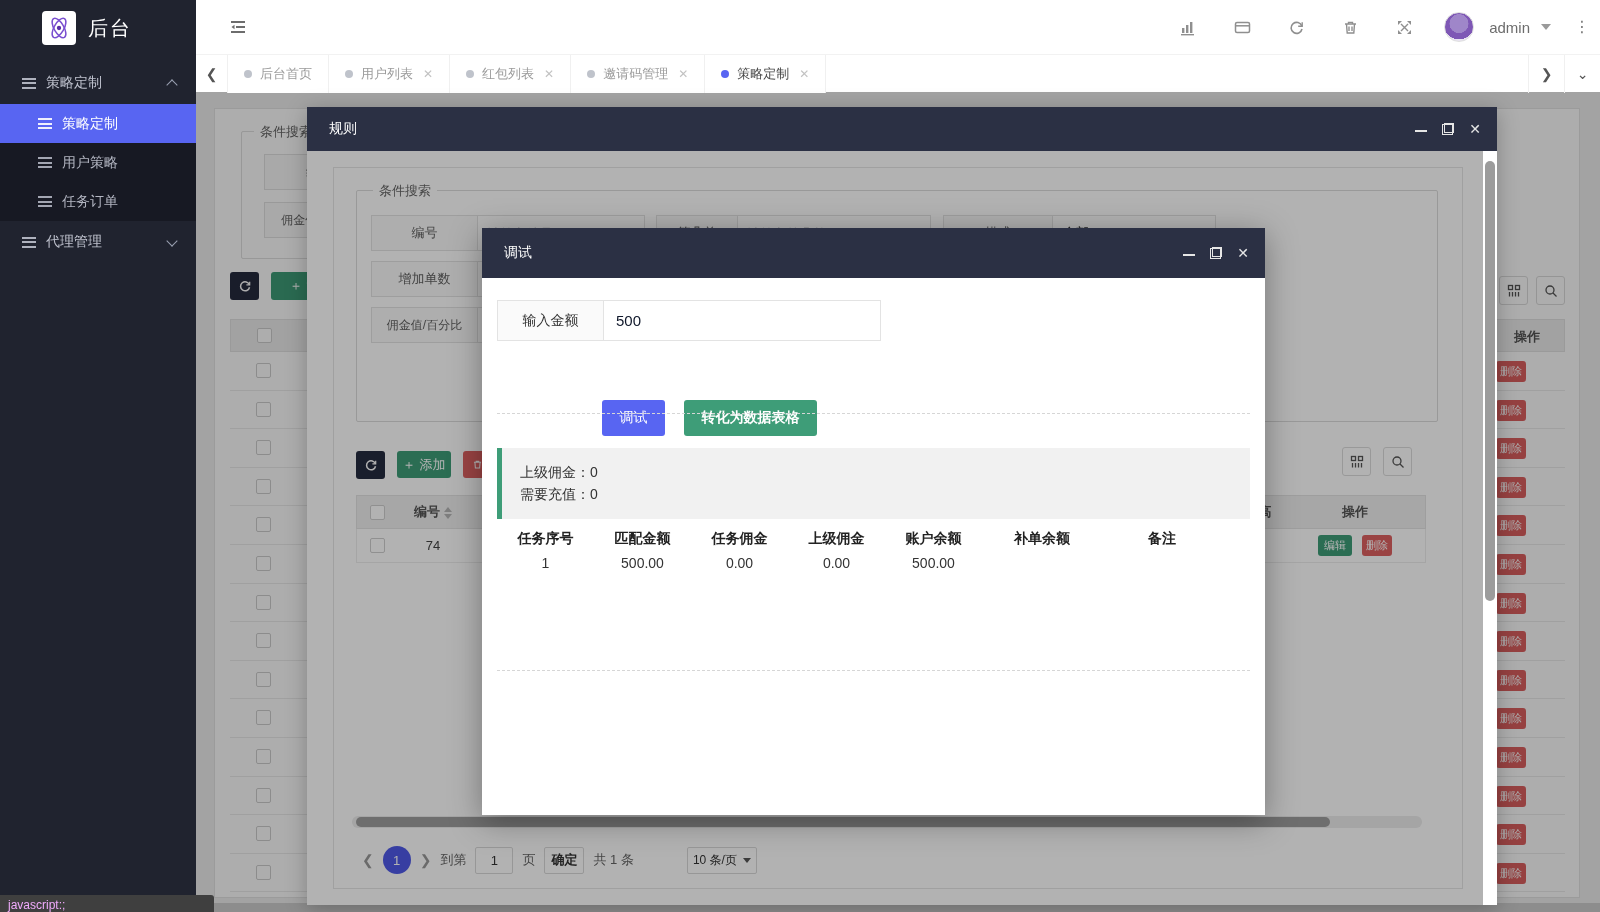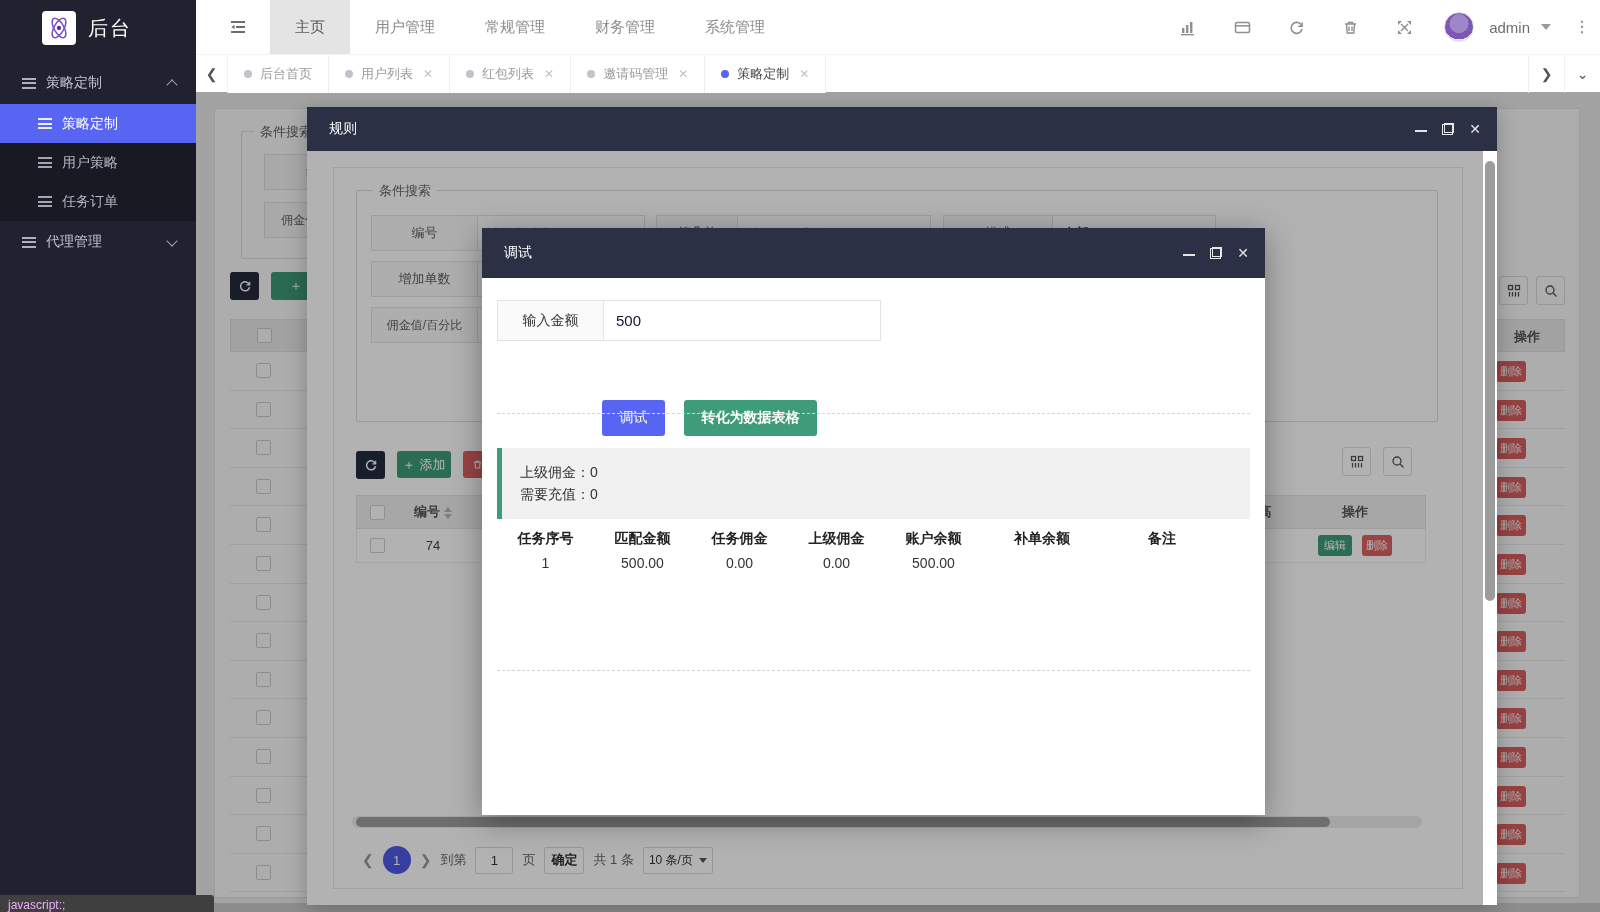--- a/index.html
+++ b/index.html
@@ -117,21 +117,21 @@
   .sort .d { border-top:5px solid #b5b5b5; }
   .rm-btn { width:30px; height:21px; font-size:11px; border-radius:3px; display:flex; align-items:center; justify-content:center; color:#fff; cursor:pointer; }
   .rm-hscroll { position:absolute; left:18px; right:40px; top:648px; height:12px; background:#ececec; border-radius:6px; }
   .rm-hscroll .hthumb { position:absolute; left:4px; top:1px; height:10px; width:91%; background:#9e9e9e; border-radius:5px; }
   .rm-pager { position:absolute; left:28px; top:678px; display:flex; align-items:center; gap:9px; font-size:13px; color:#666; }
   .pg-arrow { color:#999; font-size:14px; cursor:pointer; }
   .pg-num { width:28px; height:28px; border-radius:50%; background:#4f5ae8; color:#fff; display:flex; align-items:center; justify-content:center; font-size:13px; cursor:pointer; }
   .pg-box { border:1px solid #d9d9d9; border-radius:2px; height:27px; display:flex; align-items:center; justify-content:center; background:#fff; }
   .pg-input { width:38px; font-size:13px; color:#333; }
   .pg-confirm { width:40px; font-size:13px; color:#333; cursor:pointer; font-weight:bold; }
-  .pg-select { width:70px; gap:6px; font-size:12px; color:#333; cursor:pointer; }
+  .pg-select { width:70px; gap:6px; font-size:12px; color:#333; cursor:pointer;margin-left:44px; }
   .pg-select .caret2 { width:0; height:0; border-left:4px solid transparent; border-right:4px solid transparent; border-top:5px solid #555; }
 
   
   .debug-modal { position:absolute; left:482px; top:228px; width:783px; height:587px; z-index:30; box-shadow:0 6px 30px rgba(0,0,0,.35); }
   .debug-modal .m-titlebar { height:50px; }
   .debug-body { position:absolute; left:0; top:50px; right:0; bottom:0; background:#fff; }
   .amt-group { position:absolute; left:15px; top:22px; width:384px; height:41px; display:flex; }
   .amt-label { width:107px; background:#fafafa; border:1px solid #e3e3e3; display:flex; align-items:center; justify-content:center; font-size:14px; color:#333; }
   .amt-value { flex:1; border:1px solid #e3e3e3; border-left:none; display:flex; align-items:center; }
   .amt-value input { border:none; outline:none; width:100%; padding-left:12px; font-size:15px; color:#0f172a; font-family:inherit; }
@@ -195,27 +195,20 @@
       </nav>
   </aside>
 
   <header class="topbar">
     <span class="collapse-btn">
       <svg width="20" height="20" viewBox="0 0 20 20" fill="none" stroke="currentColor" stroke-width="2">
         <path d="M3 5h14M8 10h9M3 15h14"></path>
           <path d="M3.5 10l3-2.3v4.6z" fill="currentColor" stroke="none"></path>
       </svg>
     </span>
-    <div class="topnav">
-        <div class="nav-item active">主页</div>
-        <div class="nav-item">用户管理</div>
-        <div class="nav-item">常规管理</div>
-        <div class="nav-item">财务管理</div>
-        <div class="nav-item">系统管理</div>
-      </div>
     <div class="top-right">
       <span class="tool-ic">
         <svg viewBox="0 0 17 17" fill="currentColor">
             <rect x="2" y="9" width="2.4" height="5"></rect>
             <rect x="6" y="6" width="2.4" height="8"></rect>
             <rect x="10" y="3" width="2.4" height="11"></rect>
             <rect x="1" y="15" width="13" height="1.4"></rect>
           </svg>
       </span>
       <span class="tool-ic">

